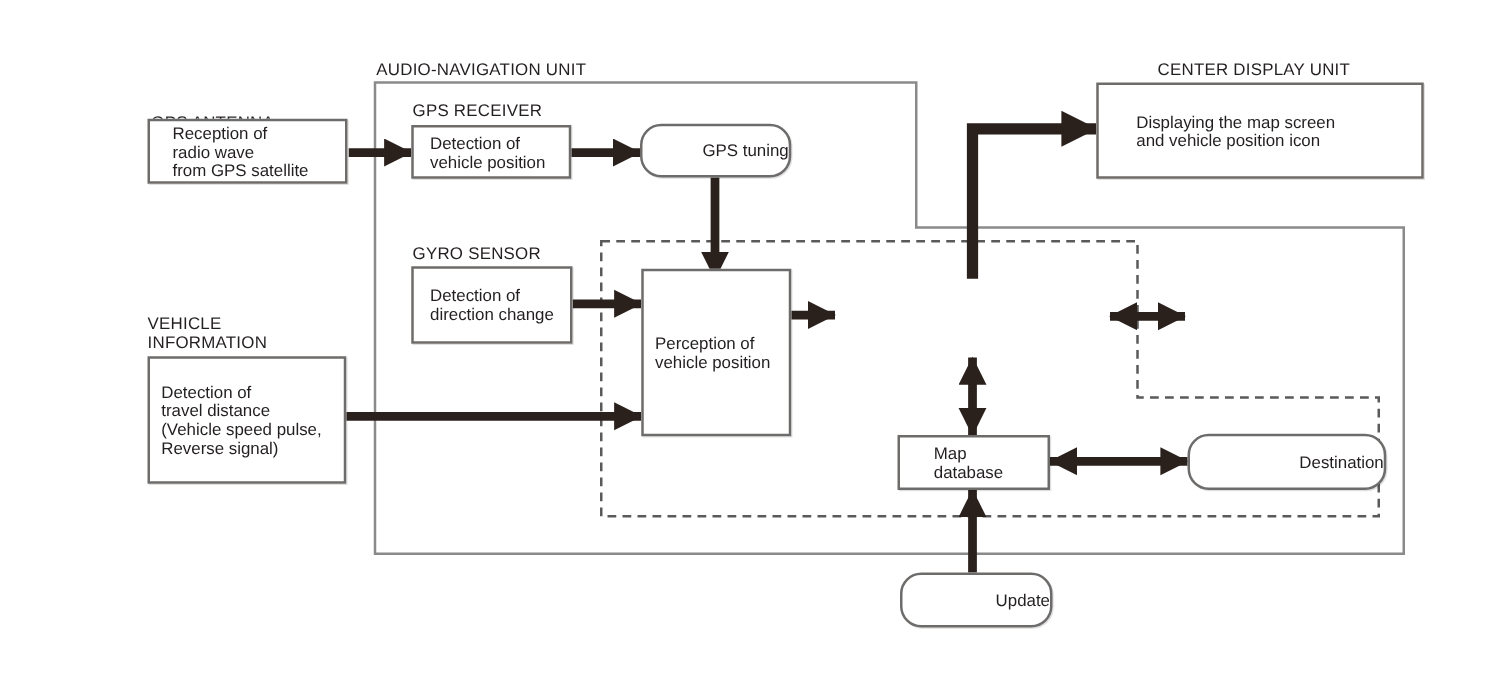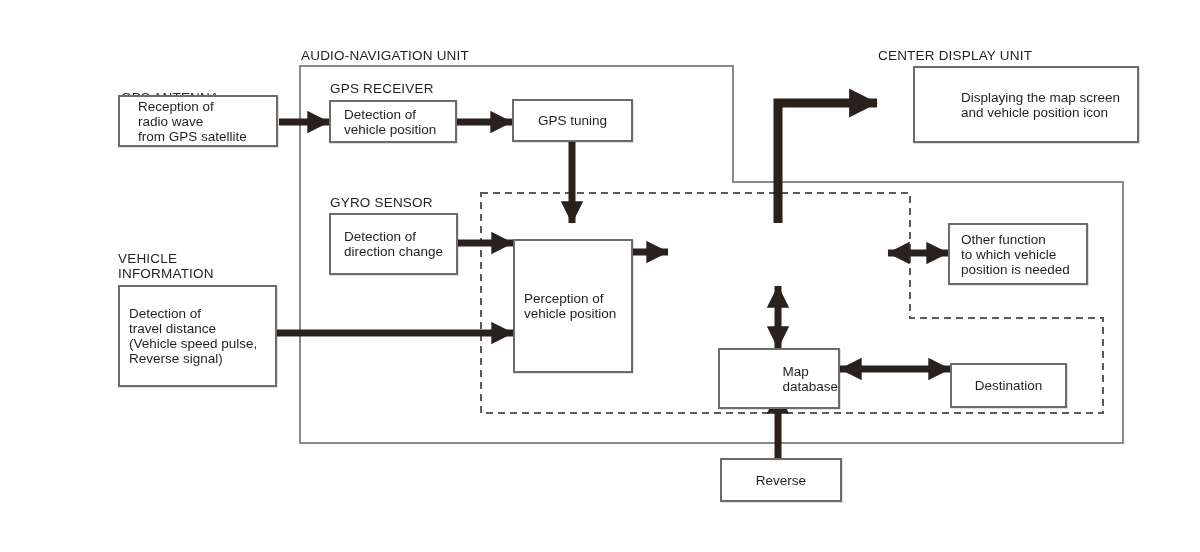--- a/index.html
+++ b/index.html
@@ -33,21 +33,21 @@
     box-shadow: 1px 1px 0 rgba(0,0,0,0.12);
     display: flex;
     align-items: center;
     font-size: 13.5px;
     line-height: 15px;
   }
   .dbox .txt {
     white-space: pre-line;
     color: var(--text, #231f20);
   }
-  .dbox.center { justify-content: center; text-align: center; }
+  .dbox.center { justify-content: flex-end; text-align: center; border-radius: 17px; }
 </style>
 </head>
 <body>
 
 <div class="canvas">
 
   <svg class="layer" viewBox="0 0 1200 552">
     <defs>
       <marker id="ah" markerWidth="3.6" markerHeight="3.4" refX="3.1" refY="1.6" orient="auto-start-reverse" markerUnits="strokeWidth">
         <path d="M0,0 L3.2,1.6 L0,3.2 Z" style="fill: var(--arrow, #2a211d);"></path>
@@ -70,21 +70,21 @@
     <line x1="840" y1="369" x2="950" y2="369" stroke="var(--arrow, #2a211d)" stroke-width="7" marker-start="url(#ah)" marker-end="url(#ah)"></line>
     <line x1="778" y1="458" x2="778" y2="392" stroke="var(--arrow, #2a211d)" stroke-width="7" marker-end="url(#ah)"></line>
   </svg>
 
   <div class="dlabel" style="left:121px; top:90px;">GPS ANTENNA</div>
   <div class="dlabel" style="left:301px; top:48px;">AUDIO-NAVIGATION UNIT</div>
   <div class="dlabel" style="left:330px; top:81px;">GPS RECEIVER</div>
   <div class="dlabel" style="left:330px; top:195px;">GYRO SENSOR</div>
   <div class="dlabel" style="left:118px; top:251px;">VEHICLE
 INFORMATION</div>
-  <div class="dlabel" style="left:878px; top:48px;">CENTER DISPLAY UNIT</div>
+  <div class="dlabel" style="left:926px; top:48px;">CENTER DISPLAY UNIT</div>
 
   <div class="dbox" style="left:118px; top:95px; width:160px; height:52px; padding-left:18px;">
     <span class="txt">Reception of
 radio wave
 from GPS satellite</span>
   </div>
 
   <div class="dbox" style="left:329px; top:100px; width:128px; height:43px; padding-left:13px;">
     <span class="txt">Detection of
 vehicle position</span>
@@ -99,43 +99,38 @@
 direction change</span>
   </div>
 
   <div class="dbox" style="left:118px; top:285px; width:159px; height:102px; padding-left:9px;">
     <span class="txt">Detection of
 travel distance
 (Vehicle speed pulse,
 Reverse signal)</span>
   </div>
 
-  <div class="dbox" style="left:513px; top:239px; width:120px; height:134px; padding-left:9px;">
+  <div class="dbox" style="left:513px; top:215px; width:120px; height:134px; padding-left:9px;">
     <span class="txt">Perception of
 vehicle position</span>
   </div>
 
 
-  <div class="dbox" style="left:948px; top:223px; width:140px; height:62px; padding-left:11px;">
-    <span class="txt">Other function
-to which vehicle
-position is needed</span>
-  </div>
 
-  <div class="dbox" style="left:718px; top:348px; width:122px; height:61px; padding-left:27px;justify-content:flex-end;">
+  <div class="dbox" style="left:718px; top:348px; width:122px; height:44px; padding-left:27px;">
     <span class="txt">Map
 database</span>
   </div>
 
-  <div class="dbox center" style="left:950px; top:347px; width:117px; height:45px;margin-top:16px;">
+  <div class="dbox center" style="left:950px; top:347px; width:159px; height:45px;">
     <span class="txt">Destination</span>
   </div>
 
   <div class="dbox center" style="left:720px; top:458px; width:122px; height:44px;">
-    <span class="txt">Reverse</span>
+    <span class="txt">Update</span>
   </div>
 
-  <div class="dbox" style="left:877px; top:66px; width:226px; height:77px; padding-left:46px;margin-left:36px;">
+  <div class="dbox" style="left:877px; top:66px; width:262px; height:77px; padding-left:30px;">
     <span class="txt">Displaying the map screen
 and vehicle position icon</span>
   </div>
 
 </div>
 
 </body></html>

